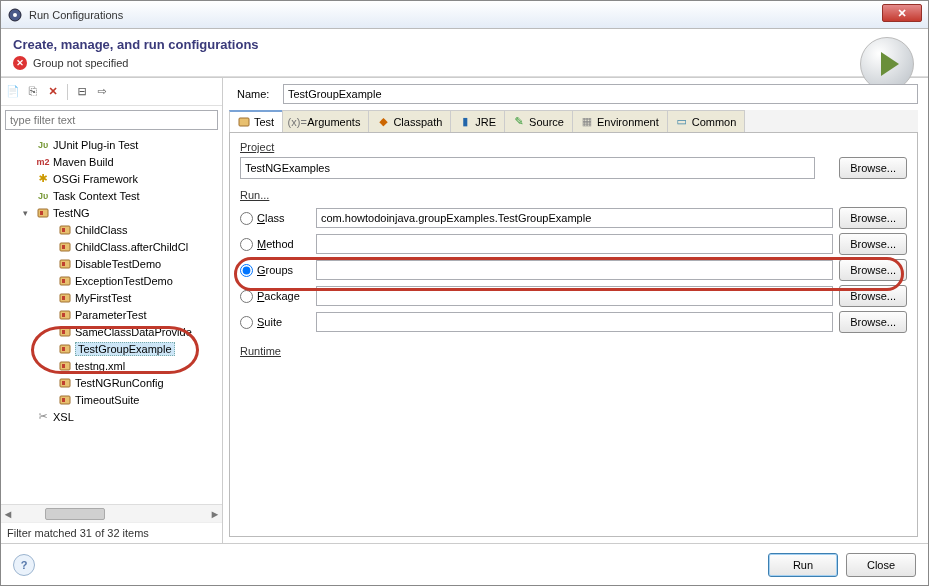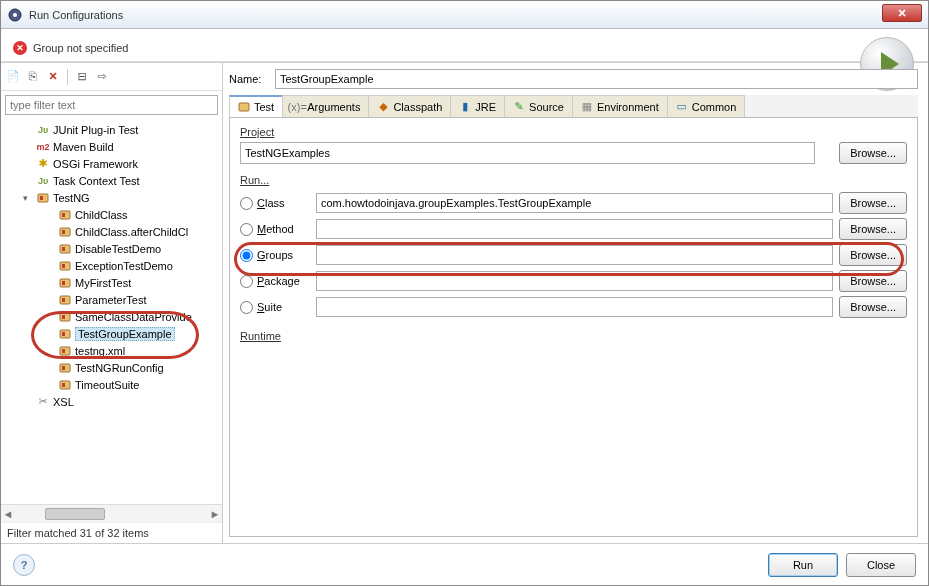--- a/index.html
+++ b/index.html
@@ -36,21 +36,21 @@
 .tree-item .tw { width:10px; display:inline-block; color:#666; font-size:9px; }
 .tree-item .ico { width:14px; height:14px; display:inline-flex; align-items:center; justify-content:center; font-size:10px; }
 .tree-item .lbl.sel { background:#cde6f7; border:1px dotted #7aa; padding:0 2px; }
 
 .hscroll { height:18px; border-top:1px solid #ddd; background:#f4f4f4; display:flex; align-items:center; }
 .hscroll .thumb { width:60px; height:12px; background:#d0d0d0; border:1px solid #aaa; margin-left:30px; border-radius:2px; }
 
 .filtercount { padding:4px 6px; color:#333; border-top:1px solid #eee; }
 
 .right { flex:1; display:flex; flex-direction:column; padding:6px 10px 6px 6px; overflow:hidden; position:relative; }
-.namerow { display:flex; align-items:center; gap:6px; margin-bottom:6px; }
+.namerow { display:flex; align-items:center; gap:6px; margin-bottom:6px;margin-left:8px; }
 .namerow label { width:40px; }
 .namerow input { flex:1; height:20px; border:1px solid #abadb3; padding:0 4px; }
 
 .tabs { display:flex; border-bottom:1px solid #bbb; background:#f3f3f3; }
 .tab { padding:4px 8px; border:1px solid #ccc; border-bottom:none; margin-right:-1px; background:#ece9d8; display:flex; align-items:center; gap:4px; cursor:default; }
 .tab.active { background:#fff; border-top:2px solid #7aa3d6; }
 .tab .ti { width:12px; height:12px; display:inline-flex; align-items:center; justify-content:center; font-size:9px; }
 
 .tabbody { flex:1; border:1px solid #bbb; border-top:none; background:#fff; padding:8px 10px; overflow:auto; }
 
@@ -93,20 +93,21 @@
           <circle cx="7" cy="7" r="2" fill="#fff"></circle>
         </svg>
     </span>
     <span class="title">Run Configurations</span>
     <div class="closebtn">
       <span>✕</span>
     </div>
   </div>
 
   <div class="header">
+    <h1>Create, manage, and run configurations</h1>
     <div class="err">
       <span class="err-icon">✕</span>
       <span>Group not specified</span>
     </div>
     <div class="runimg">
         <div class="tri"></div>
       </div>
   </div>
 
   <div class="body">

